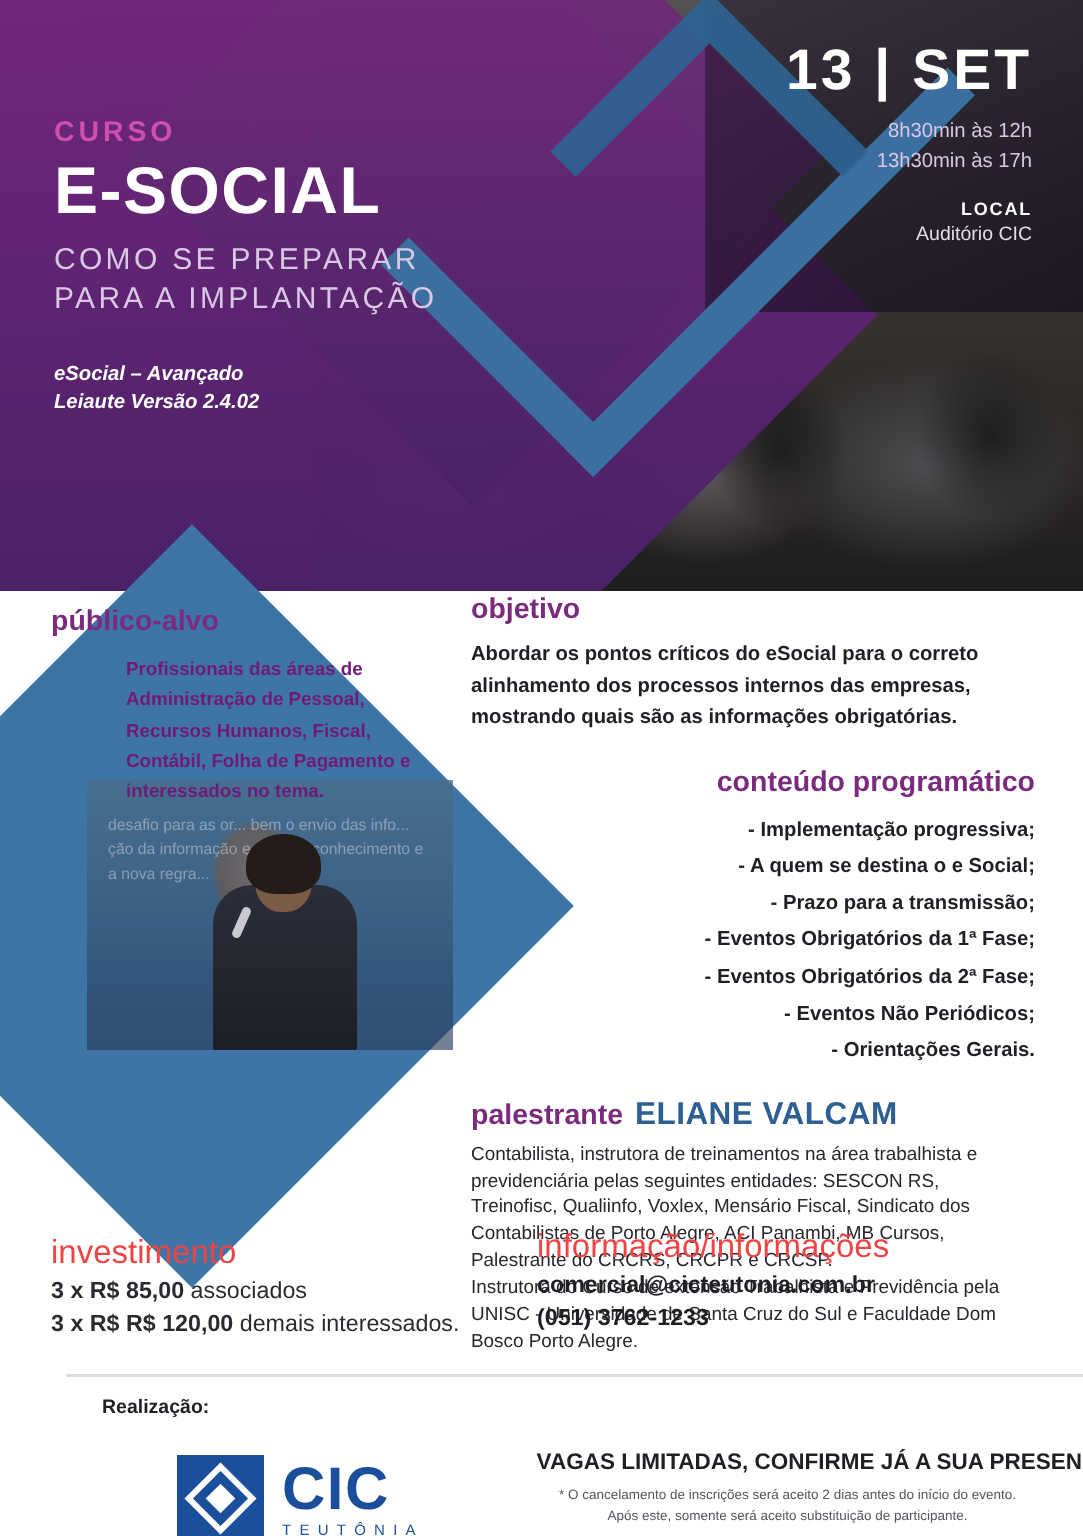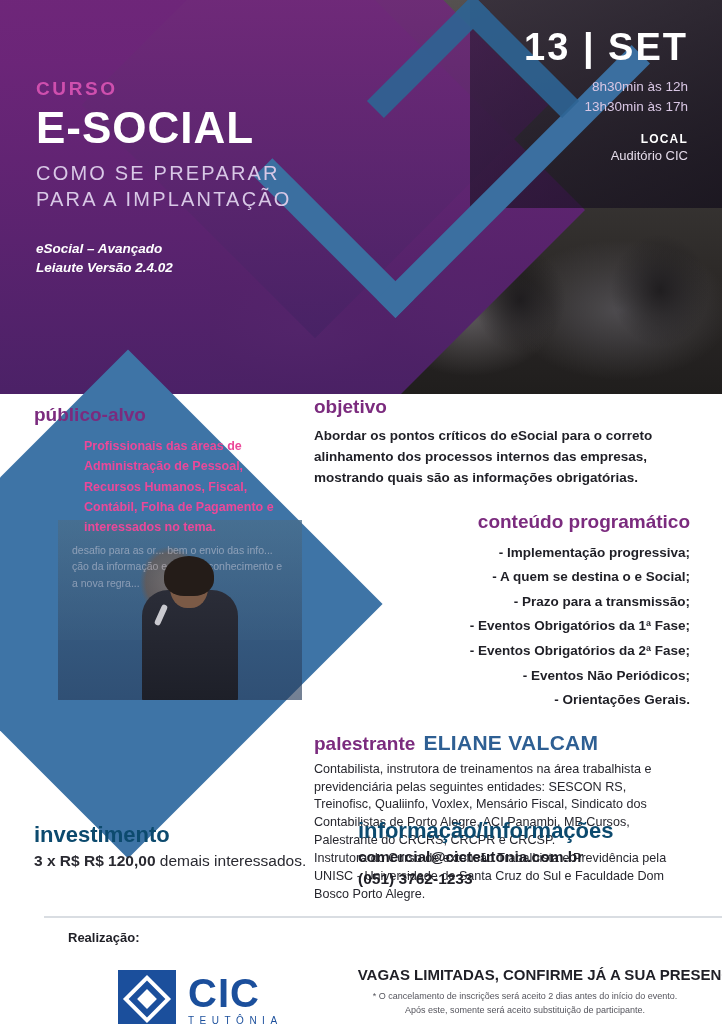--- a/index.html
+++ b/index.html
@@ -171,21 +171,21 @@
   .sec-title {
     font-size: 19px; font-weight: bold; color: #7b2b7e;
   }
 
   .publico {
     position: absolute; left: 34px; top: 10px; width: 270px; z-index: 6;
   }
   .publico-body {
     margin-top: 10px; margin-left: 50px;
     width: 208px;
-    color: #ec4899; font-size: 12.5px; font-weight: bold; line-height: 1.62;
+    color: #701a75; font-size: 12.5px; font-weight: bold; line-height: 1.62;
   }
 
   .right-col { position: absolute; left: 314px; top: 2px; width: 376px; }
   .objetivo-body {
     margin-top: 8px; color: #1f1f26; font-size: 13.5px; font-weight: bold;
     line-height: 1.55;
   }
   .conteudo { margin-top: 22px; text-align: right; }
   .conteudo ul { list-style: none; margin-top: 8px; }
   .conteudo li {
@@ -201,21 +201,21 @@
   .palestrante-bio {
     margin-top: 6px; color: #27272e; font-size: 12.6px; line-height: 1.42;
   }
 
   .investimento { position: absolute; left: 34px; top: 428px; width: 300px; }
   .inv-line { margin-top: 4px; color: #2a2a31; font-size: 15.5px; }
   .inv-line b { font-weight: bold; }
   .inv-line span { color: #2a2a31; }
 
   .inscricoes { position: absolute; left: 358px; top: 424px; width: 340px; }
-  .ins-title { font-size: 22px; font-weight: bold; color: #0c4a6e; }
+  .ins-title { font-size: 22px; font-weight: normal; color: #ef4444; }
   .ins-line { margin-top: 4px; color: #1f1f26; font-size: 15.5px; font-weight: bold; }
 
   
   .footer {
     position: absolute; left: 0; bottom: 0; width: 722px; height: 108px;
     background: #ffffff; border-top: 2px solid #d9dde2; margin-left: 44px;
   }
   .realizacao {
     position: absolute; left: 24px; top: 12px;
     color: #1f1f26; font-size: 13px; font-weight: bold;
@@ -335,20 +335,24 @@
           <div>UNISC - Universidade de Santa Cruz do Sul e Faculdade Dom</div>
           <div>Bosco Porto Alegre.</div>
         </div>
       </div>
 
     </div>
 
     <div class="investimento">
       <div class="ins-title">investimento</div>
       <div class="inv-line">
+        <b>3 x R$ 85,00</b>
+        <span>associados</span>
+      </div>
+      <div class="inv-line">
         <b>3 x R$ R$ 120,00</b>
         <span>demais interessados.</span>
       </div>
     </div>
 
     <div class="inscricoes">
       <div class="ins-title">informação/informações</div>
       <div class="ins-line">comercial@cicteutonia.com.br</div>
       <div class="ins-line">(051) 3762-1233</div>
     </div>

